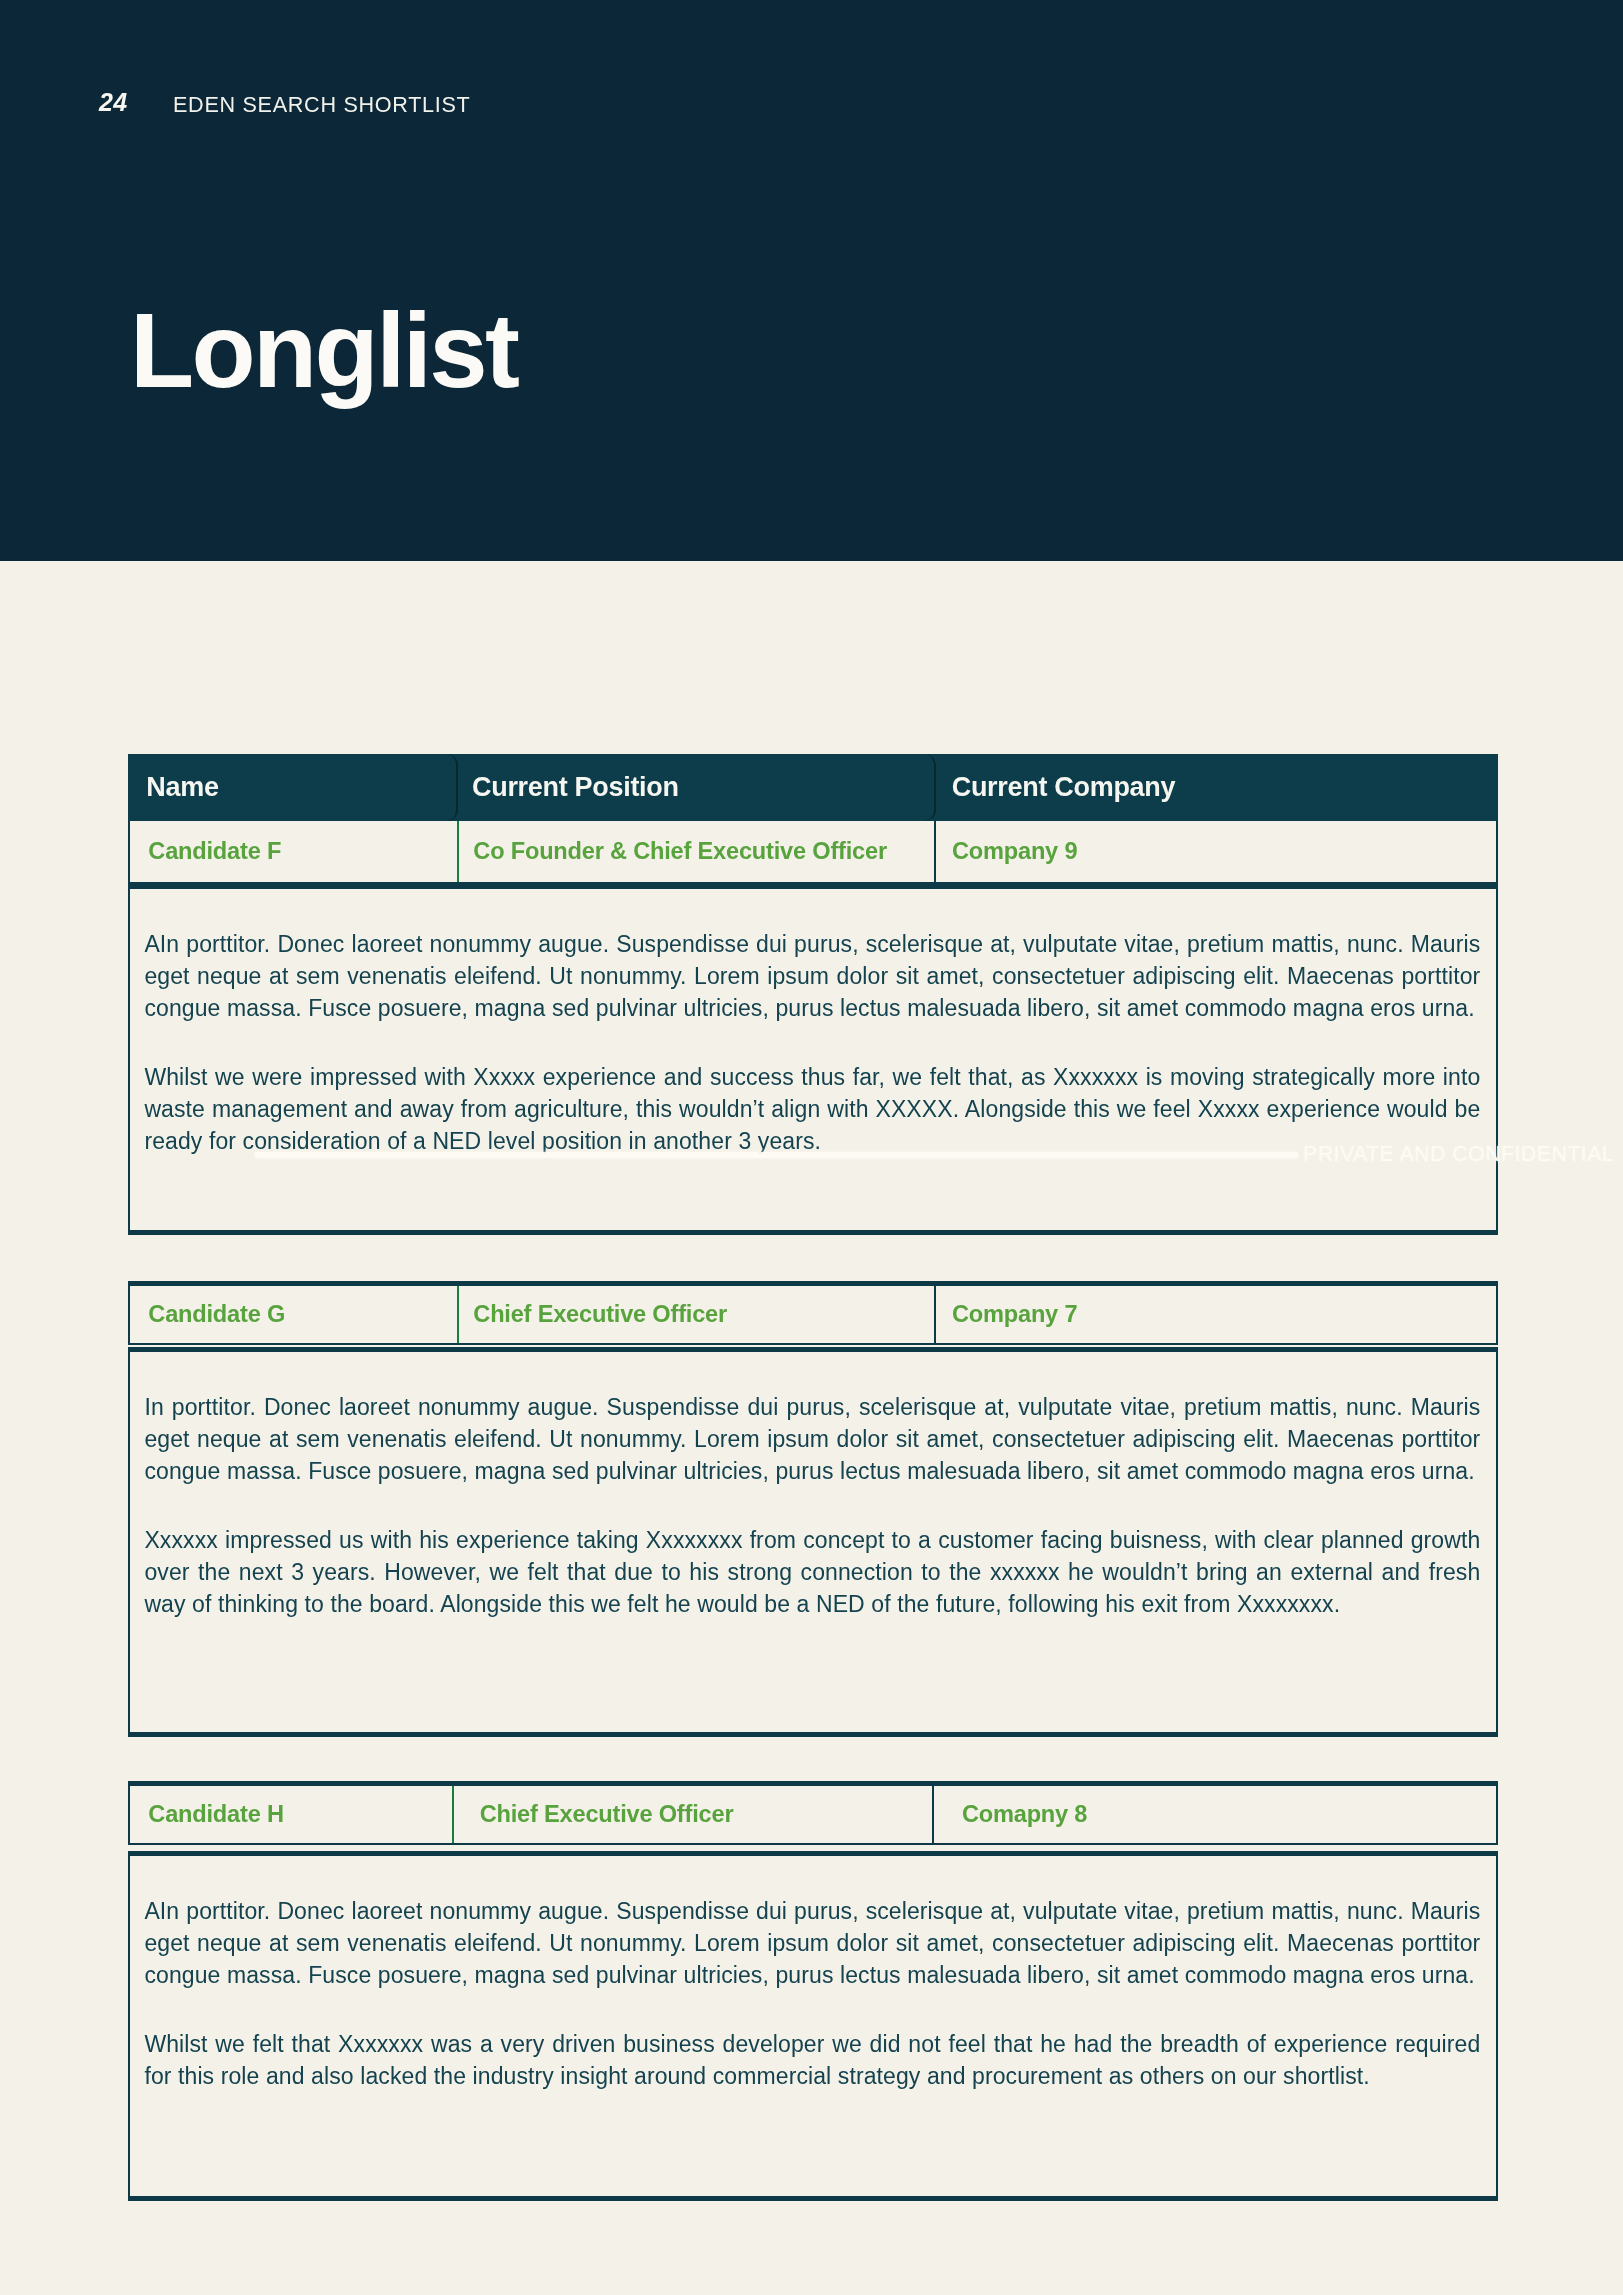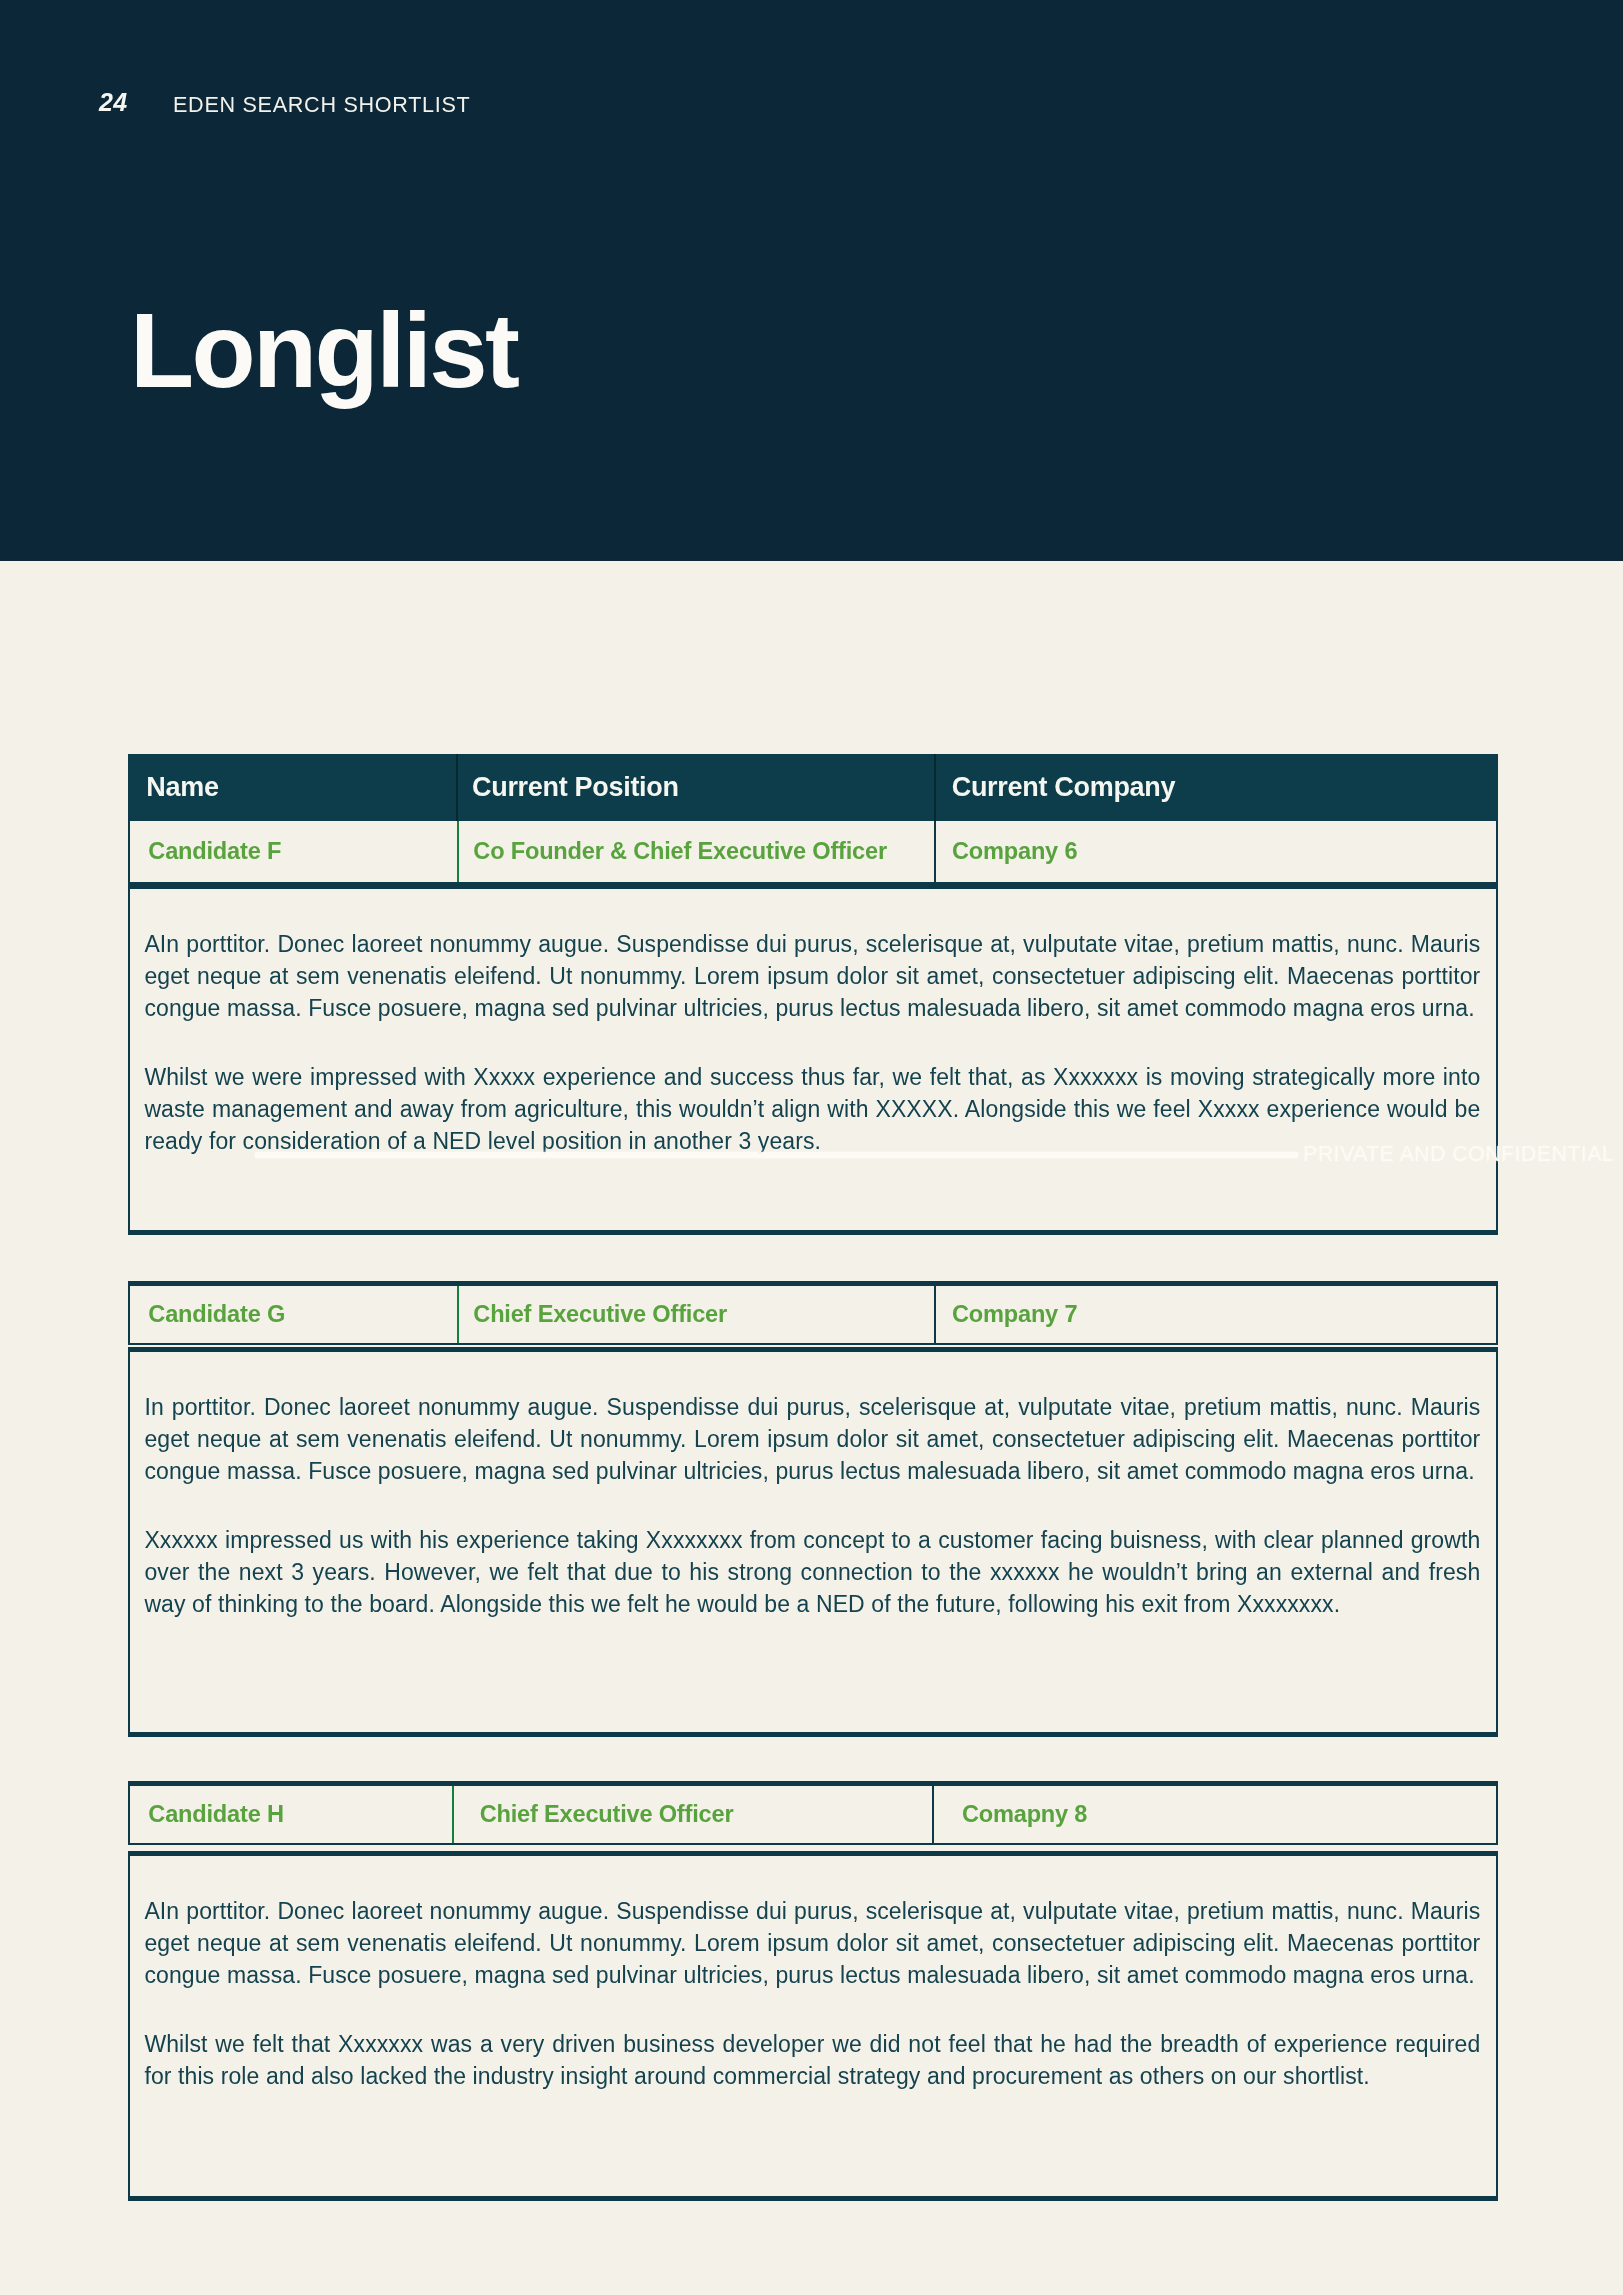--- a/index.html
+++ b/index.html
@@ -10,21 +10,21 @@
   .pagenum{position:absolute;left:99px;top:88px;font-size:25px;font-weight:700;font-style:italic;
            color:#f7f6f0;letter-spacing:0.3px;}
   .kicker{position:absolute;left:173px;top:92px;font-size:21.6px;font-weight:500;color:#f2f2ec;
           letter-spacing:0.7px;}
   .title{position:absolute;left:130px;top:296px;margin:0;font-size:105px;font-weight:700;
          letter-spacing:-2.6px;color:#fbfaf6;line-height:1.05;}
   
   .thead{position:absolute;left:128px;top:754px;width:1370px;height:67px;background:#0d3c4a;
          display:flex;box-sizing:border-box;}
   .thead .cell{display:flex;align-items:center;box-sizing:border-box;color:#f6f6f1;
-               font-size:27px;font-weight:700;letter-spacing:-0.3px;}
+               font-size:27px;font-weight:700;letter-spacing:-0.3px;border-radius:11px;}
   .cell.c1{width:330px;padding-left:18.3px;border-right:2px solid rgba(0,0,0,0.35);}
   .cell.c2{width:478px;padding-left:14px;border-right:2px solid rgba(0,0,0,0.35);}
   .cell.c3{width:561px;padding-left:15.7px;}
   .row{position:absolute;left:128px;width:1370px;display:flex;box-sizing:border-box;
        background:#f4f1e8;border:2px solid #0e3a48;}
   .row .cell{display:flex;align-items:center;box-sizing:border-box;color:#58a33e;
              font-size:23.6px;font-weight:700;letter-spacing:-0.2px;}
   .row .cell.c1{border-right:2px solid #15803d;}
   .row .cell.c2{border-right:2px solid #0e3a48;}
   .row-f{top:821px;height:63px;border-top:none;}
@@ -61,21 +61,21 @@
 
   <section class="thead">
     <div class="cell c1">Name</div>
     <div class="cell c2">Current Position</div>
     <div class="cell c3">Current Company</div>
   </section>
 
   <section class="row row-f">
     <div class="cell c1">Candidate F</div>
     <div class="cell c2">Co Founder &amp; Chief Executive Officer</div>
-    <div class="cell c3">Company 6</div>
+    <div class="cell c3">Company 9</div>
   </section>
 
   <section class="box box-f">
     <p>AIn porttitor. Donec laoreet nonummy augue. Suspendisse dui purus, scelerisque at, vulputate vitae, pretium mattis, nunc. Mauris eget neque at sem venenatis eleifend. Ut nonummy. Lorem ipsum dolor sit amet, consectetuer adipiscing elit. Maecenas porttitor congue massa. Fusce posuere, magna sed pulvinar ultricies, purus lectus malesuada libero, sit amet commodo magna eros urna.</p>
     <p>Whilst we were impressed with Xxxxx experience and success thus far, we felt that, as Xxxxxxx is moving strategically more into waste management and away from agriculture, this wouldn’t align with XXXXX. Alongside this we feel Xxxxx experience would be ready for consideration of a NED level position in another 3 years.</p>
   </section>
 
   <section class="row row-g">
     <div class="cell c1">Candidate G</div>
     <div class="cell c2">Chief Executive Officer</div>

